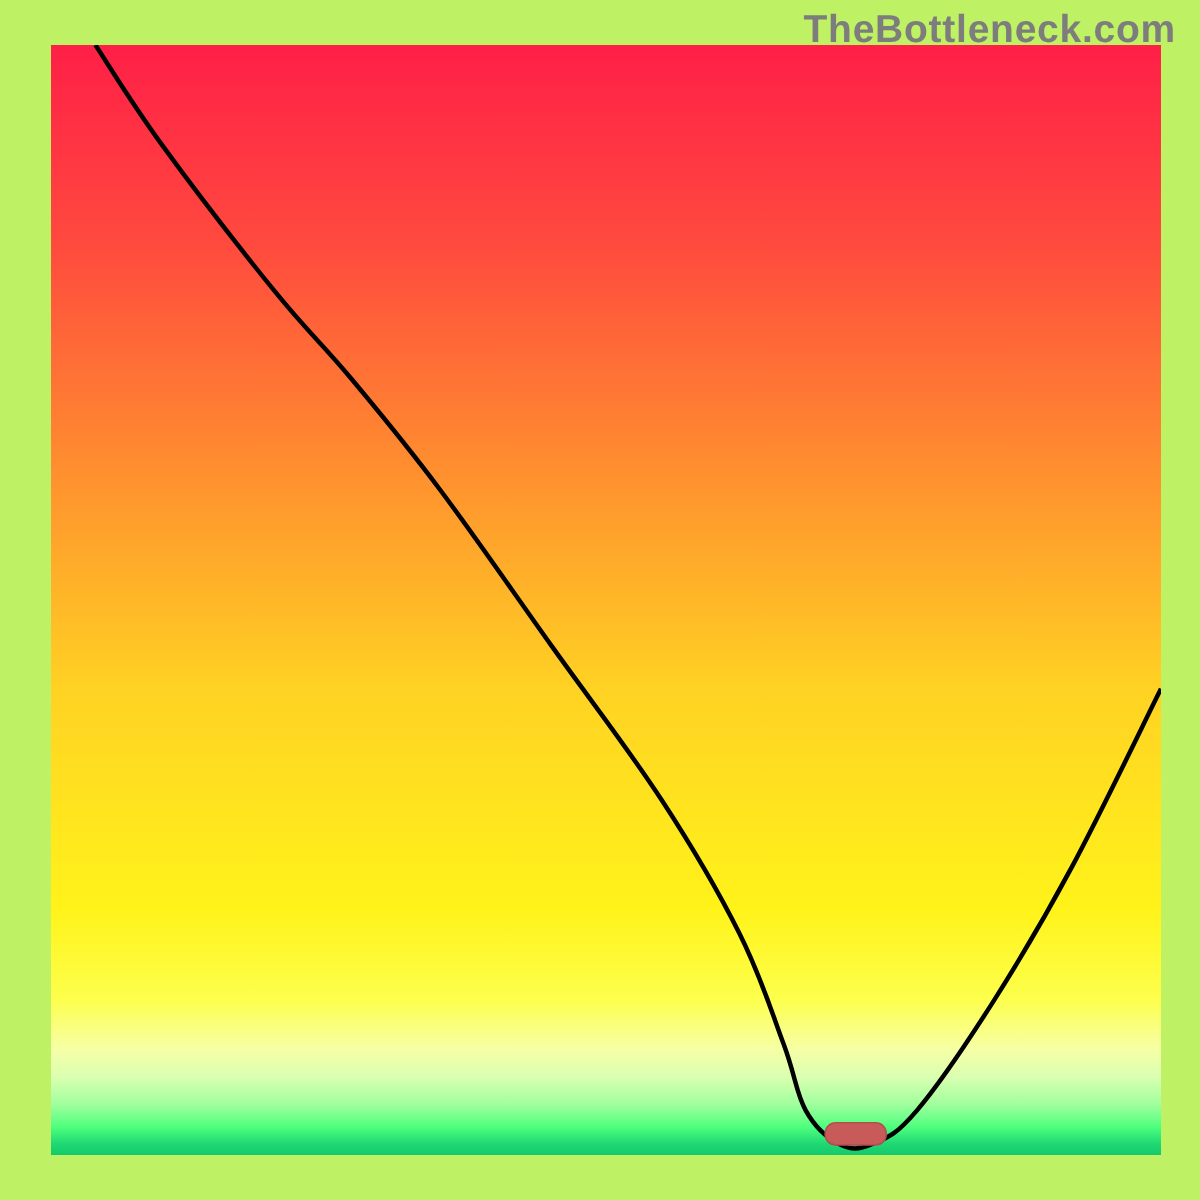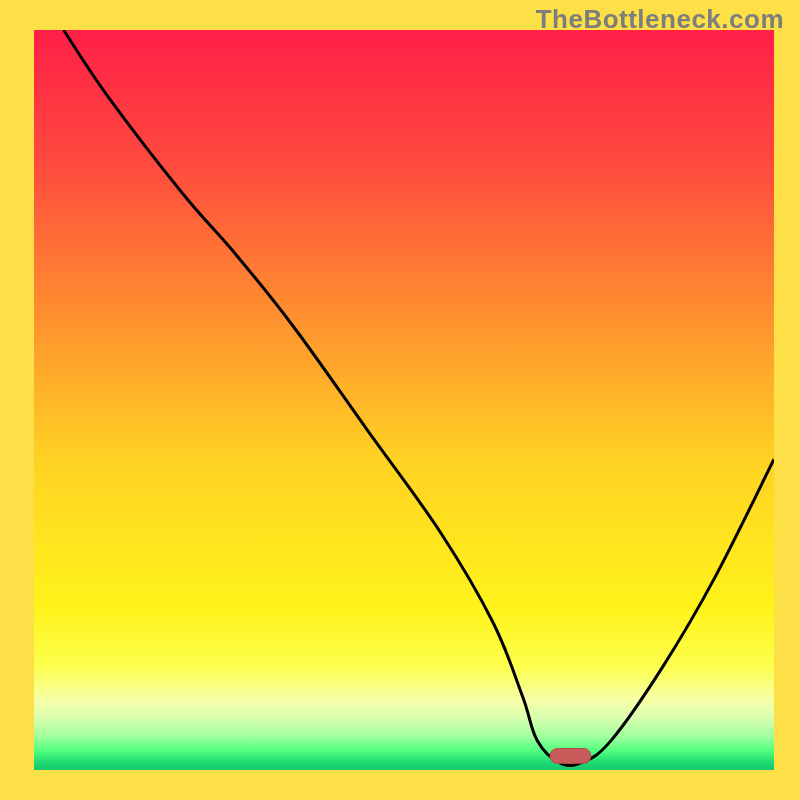--- a/index.html
+++ b/index.html
@@ -9,21 +9,21 @@
     height: 800px;
     background: #000;
     overflow: hidden;
   }
   .frame {
     position: absolute;
     left: 0;
     top: 0;
     width: 800px;
     height: 800px;
-    background: #fde047;
+    background: #bef264;
     text-align: right;
   }
   .watermark {
     position: absolute;
     top: 4px;
     right: 16px;
     font-family: Arial, Helvetica, sans-serif;
     font-size: 26px;
     font-weight: 600;
     color: #7d7d7d;

